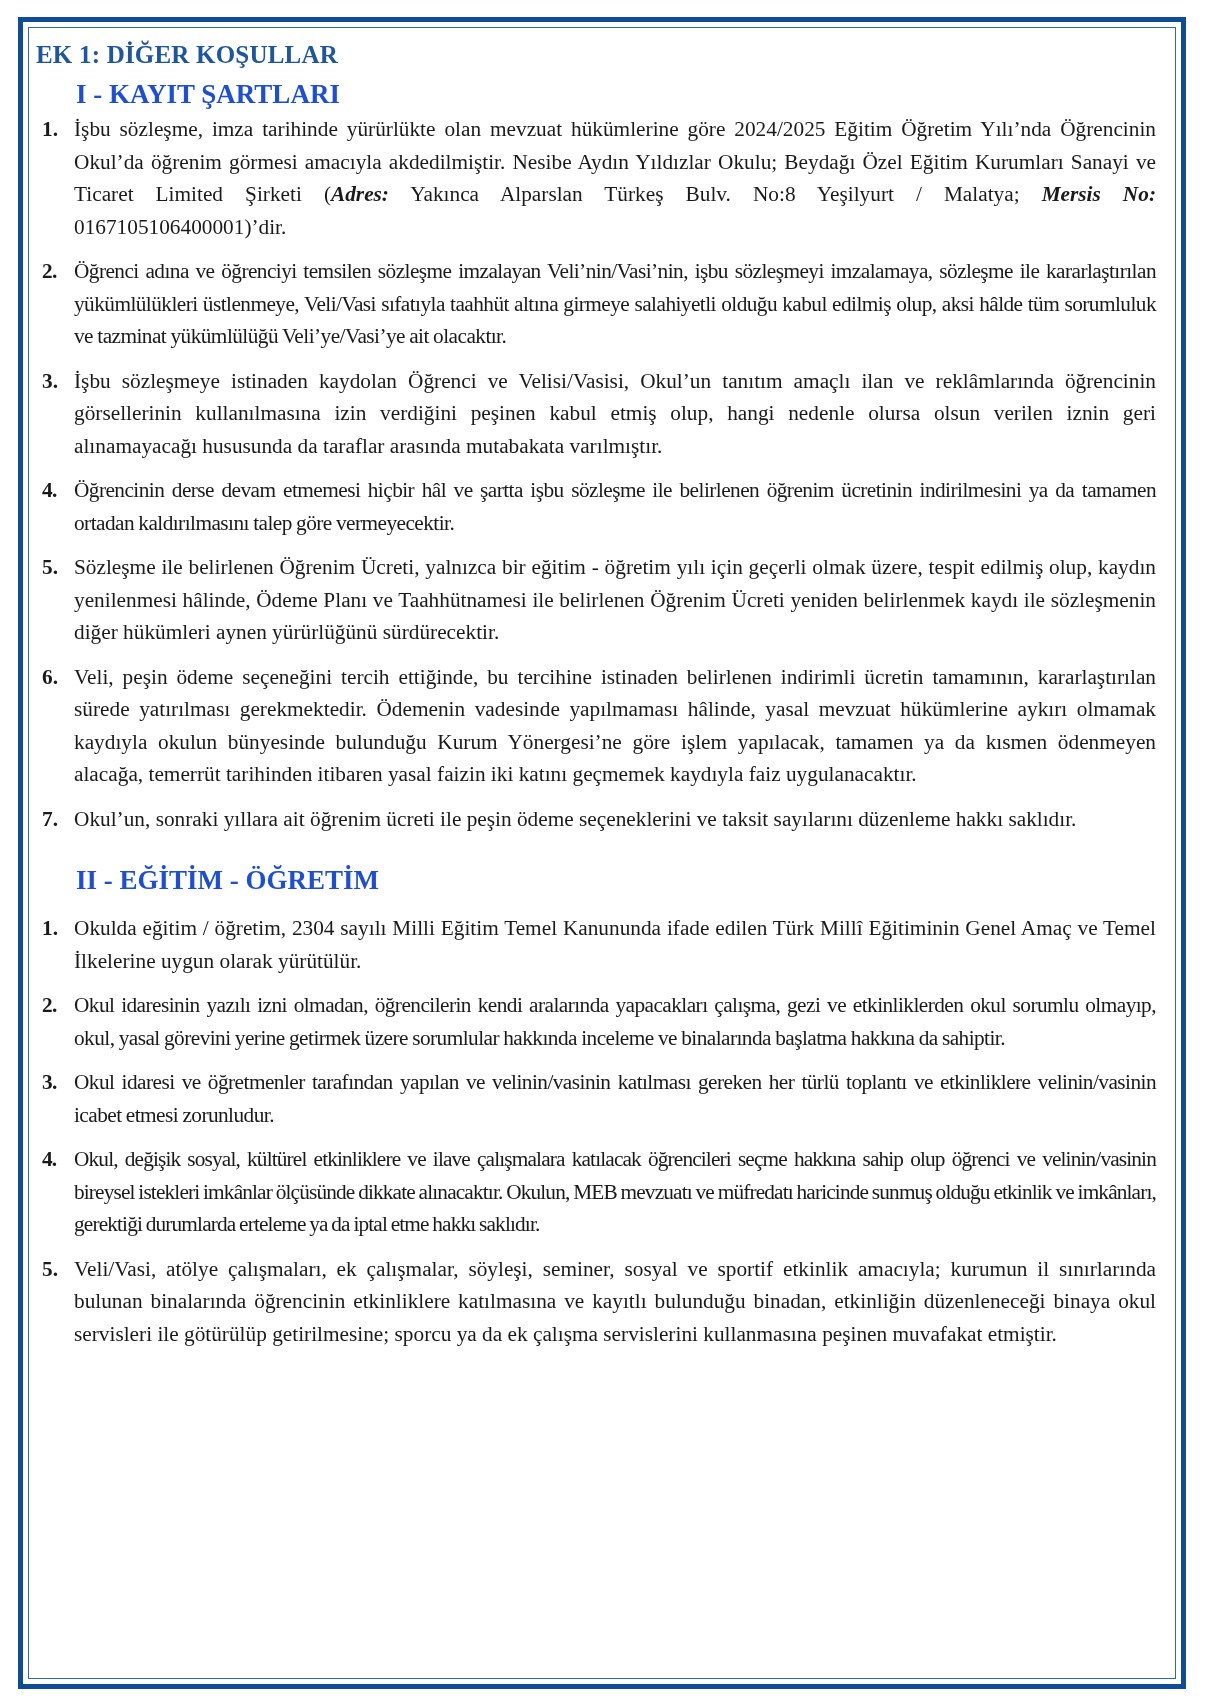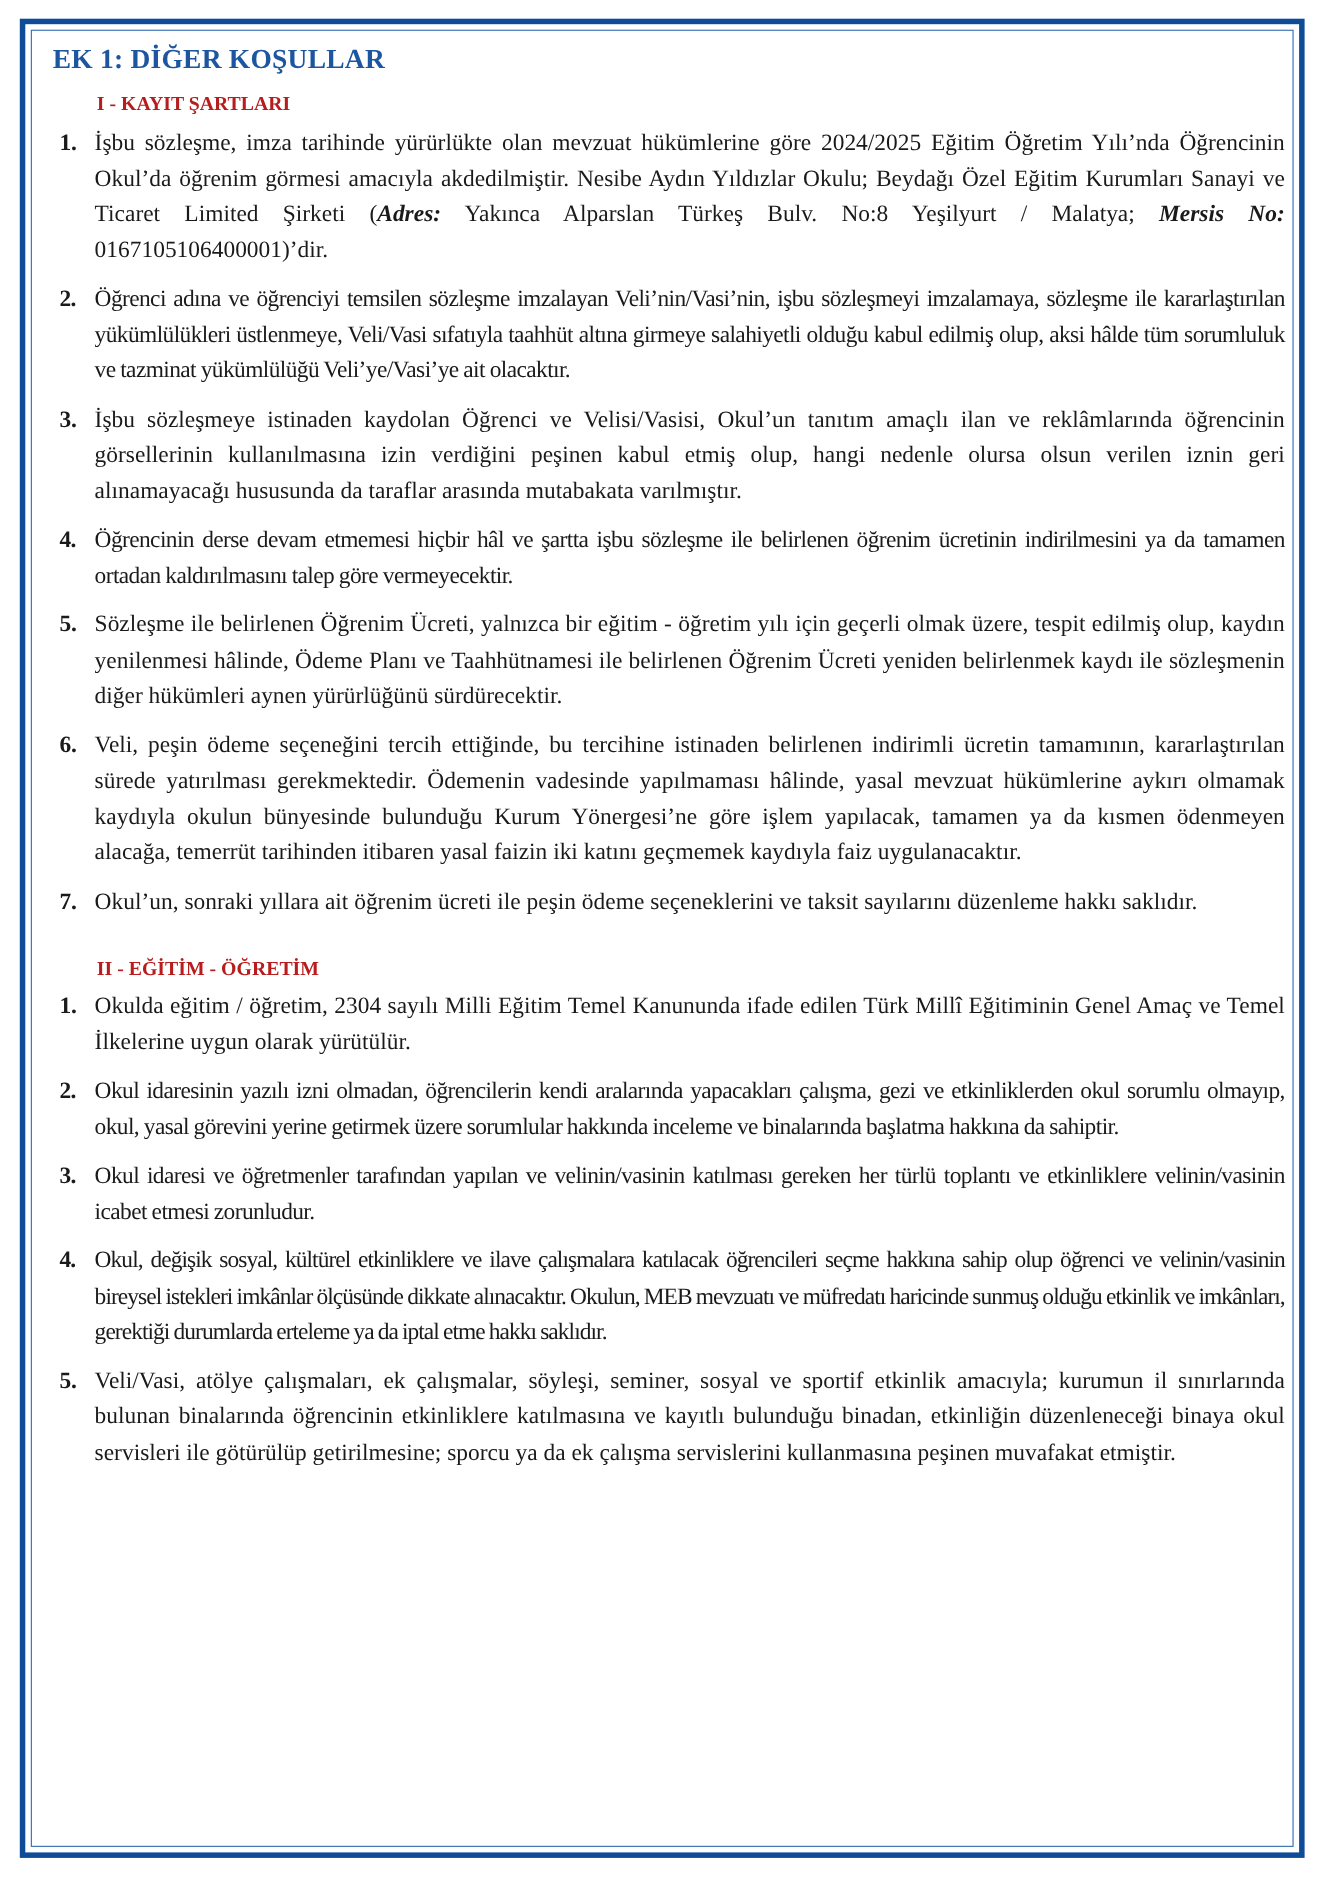--- a/index.html
+++ b/index.html
@@ -28,42 +28,42 @@
       position: absolute;
       left: 5px;
       top: 5px;
       right: 5px;
       bottom: 5px;
       border: 1.5px solid #2f6ab0;
       box-sizing: border-box;
     }
     .content {
       position: absolute;
-      left: 48px;
+      left: 36px;
       top: 40px;
       width: 1120px;
     }
     .doc-title {
       color: #1d56a0;
       font-weight: bold;
       font-size: 25px;
       line-height: 30px;
       margin: 0 0 9px 0;
       letter-spacing: 0.2px;
     }
     .section-title {
-      color: #b91c1c;
+      color: #1d4ed8;
       font-weight: bold;
-      font-size: 18px;
+      font-size: 27px;
       line-height: 30px;
       margin: 0 0 4px 40px;
     }
     .section-title.second {
       margin-top: 30px;
-      margin-bottom: 3px;
+      margin-bottom: 17px;
     }
     ol.clauses {
       list-style: none;
       margin: 0;
       padding: 0;
     }
     ol.clauses li {
       position: relative;
       padding-left: 38px;
       margin: 0 0 12px 0;

